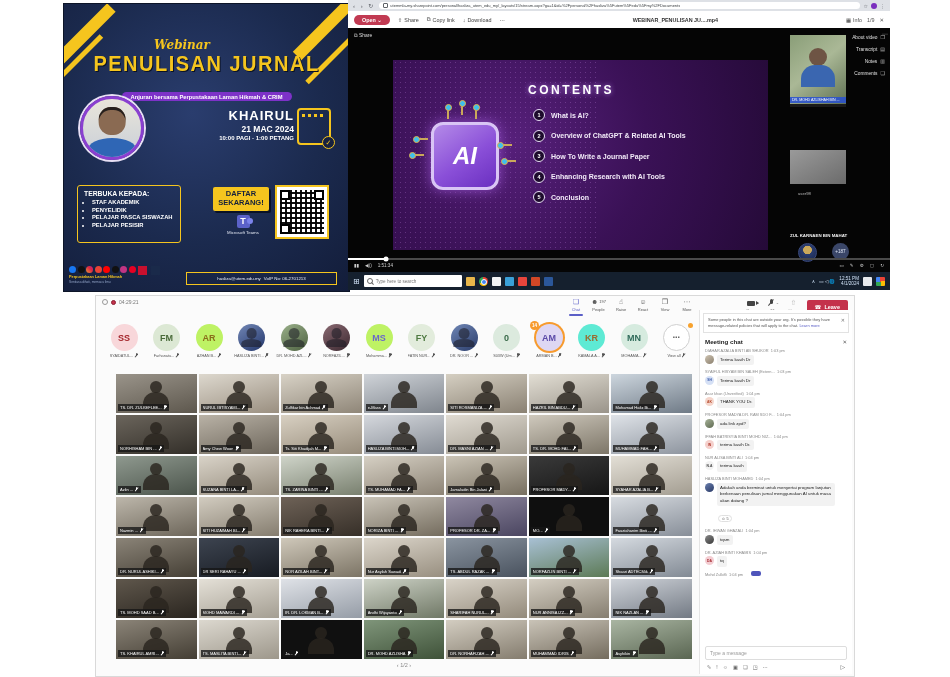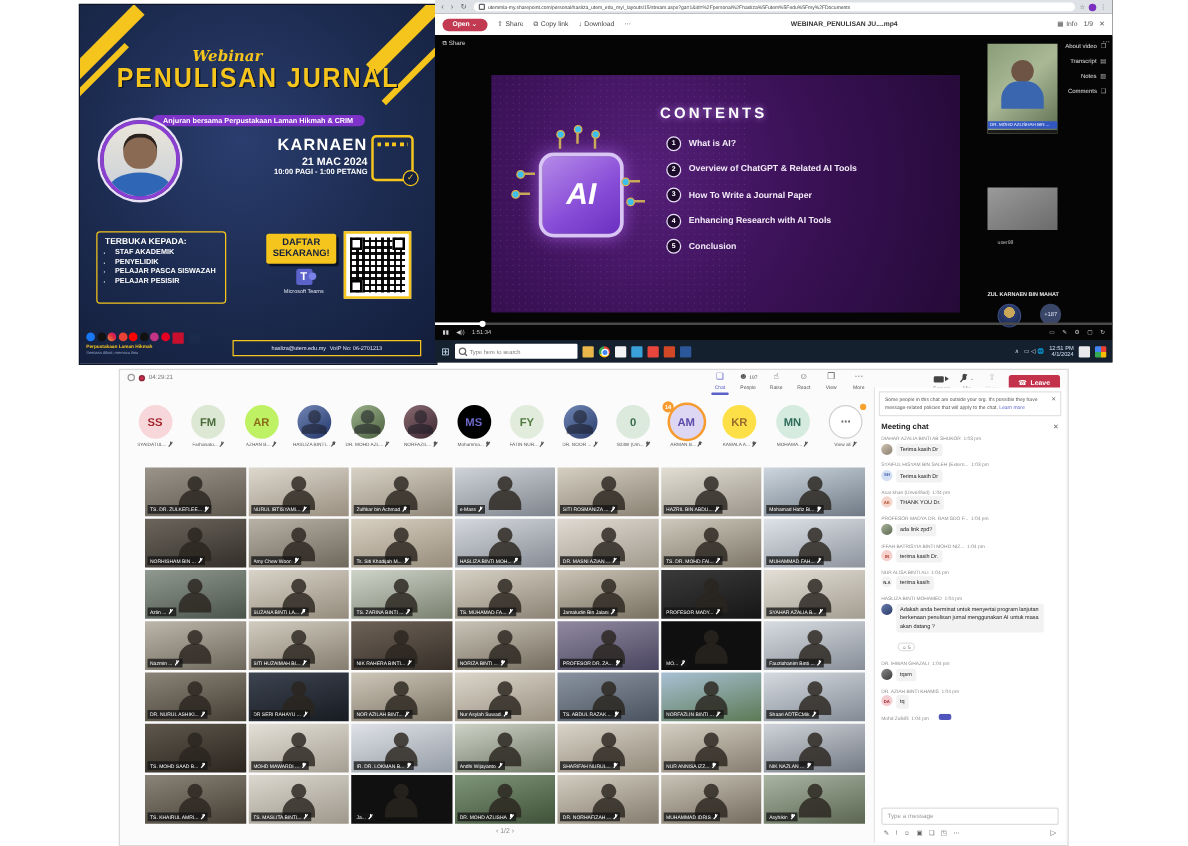--- a/index.html
+++ b/index.html
@@ -247,21 +247,21 @@
     <div class="script">Webinar</div>
     <div class="p-title">PENULISAN JURNAL</div>
     <div class="p-pill">Anjuran bersama Perpustakaan Laman Hikmah &amp; CRIM</div>
 
     <div class="photo">
       <div class="head"></div>
       <div class="body"></div>
     </div>
 
     <div class="when">
-      <div class="d1">KARNAEN</div>
+      <div class="d1">KHAIRUL</div>
       <div class="d2">21 MAC 2024</div>
       <div class="d3">10:00 PAGI - 1:00 PETANG</div>
     </div>
     <div class="cal"></div>
 
 
     <div class="open-box">
       <div class="ot">TERBUKA KEPADA:</div>
       <ul>
 
@@ -591,21 +591,21 @@
             <span></span>
             <div class="pfig"></div>
           </div>
           <div class="pnm muted">
             <span>NORFAZIL...</span>
             <span class="mic-s"></span>
           </div>
         </div>
         <div class="pav">
 
-          <div class="circ" style="background: #000000; color: rgb(107, 104, 201);">
+          <div class="circ" style="background: #bef264; color: rgb(107, 104, 201);">
             <span>MS</span>
 
           </div>
           <div class="pnm muted">
             <span>Mohamma...</span>
             <span class="mic-s"></span>
           </div>
         </div>
         <div class="pav">
 
@@ -647,21 +647,21 @@
             <span>AM</span>
 
           </div>
           <div class="pnm muted">
             <span>ARMAN B...</span>
             <span class="mic-s"></span>
           </div>
         </div>
         <div class="pav">
 
-          <div class="circ" style="background: #fde047; color: rgb(154, 107, 47); text-align: right;">
+          <div class="circ" style="background: #5eead4; color: rgb(154, 107, 47); text-align: right;">
             <span>KR</span>
 
           </div>
           <div class="pnm muted">
             <span>KAMALA A...</span>
             <span class="mic-s"></span>
           </div>
         </div>
         <div class="pav">
 

